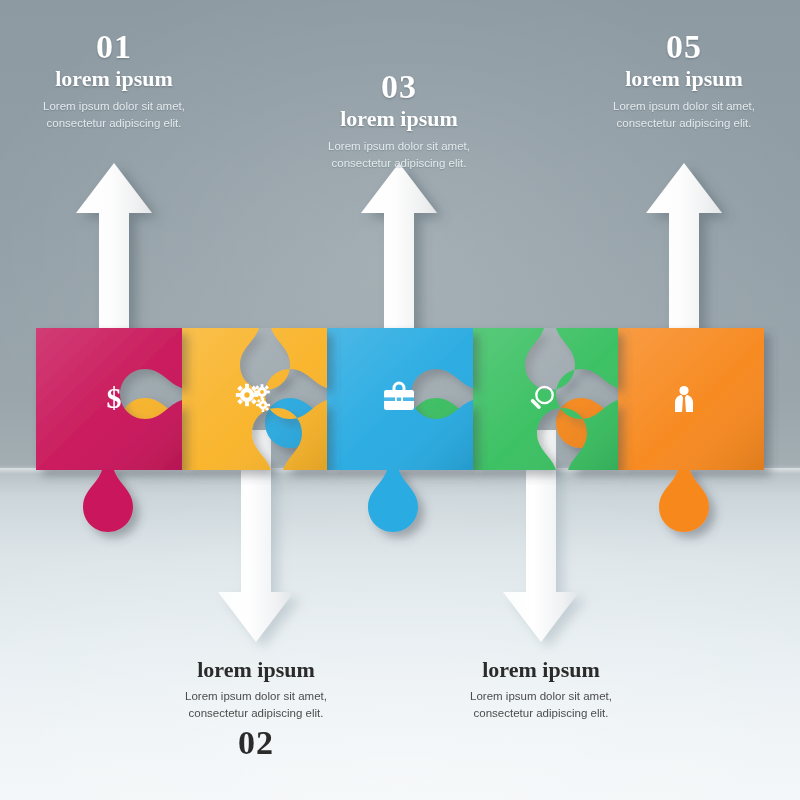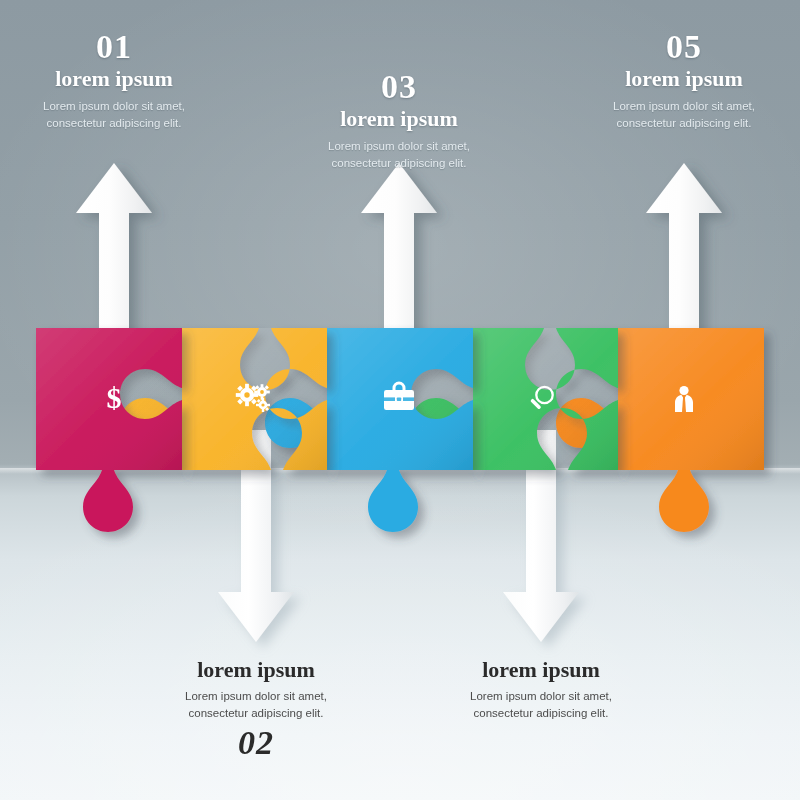--- a/index.html
+++ b/index.html
@@ -43,21 +43,21 @@
     font-family:"Liberation Serif",serif;font-weight:bold;line-height:1.1;
   }
   .desc{font-size:11.5px;line-height:1.45;}
 
   .top .num{font-size:34px;color:#ffffff;letter-spacing:1px;text-shadow:0 1px 2px rgba(40,55,65,.35);}
   .top .title{font-size:22px;color:#ffffff;margin-top:3px;text-shadow:0 1px 2px rgba(40,55,65,.35);}
   .top .desc{color:#e3eaee;margin-top:7px;text-shadow:0 1px 1px rgba(40,55,65,.25);}
 
   .bot .title{font-size:22px;color:#2b2b2b;}
   .bot .desc{color:#4c4c4c;margin-top:6px;}
-  .bot .num{font-size:34px;color:#2b2b2b;margin-top:4px;letter-spacing:1px;font-style:italic;}
+  .bot .num{font-size:34px;color:#2b2b2b;margin-top:4px;letter-spacing:1px;}
 
   
   #art{position:absolute;inset:0;}
   svg{display:block;}
 </style>
 </head>
 <body>
 
 <div id="stage">
 

